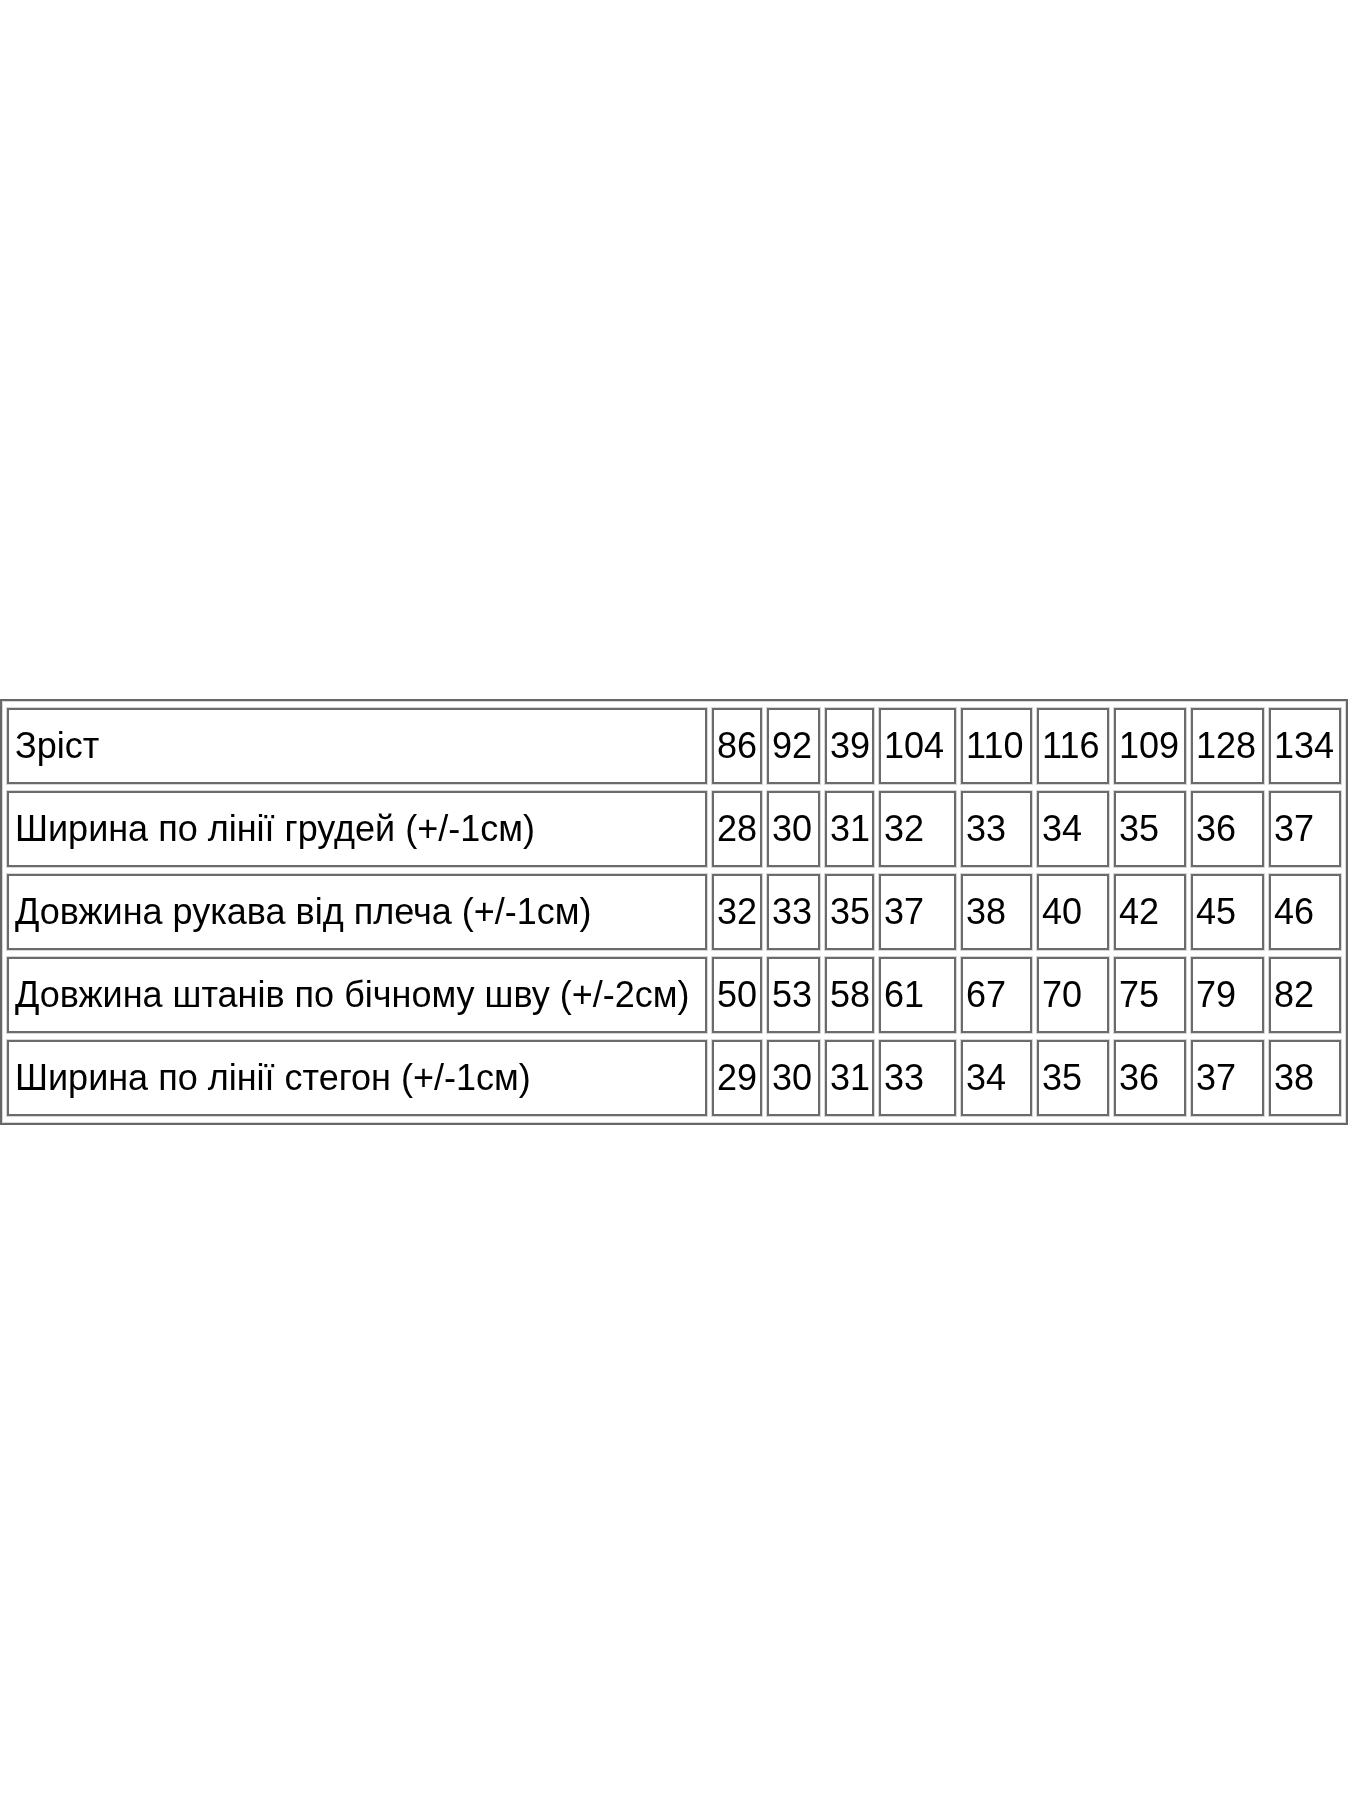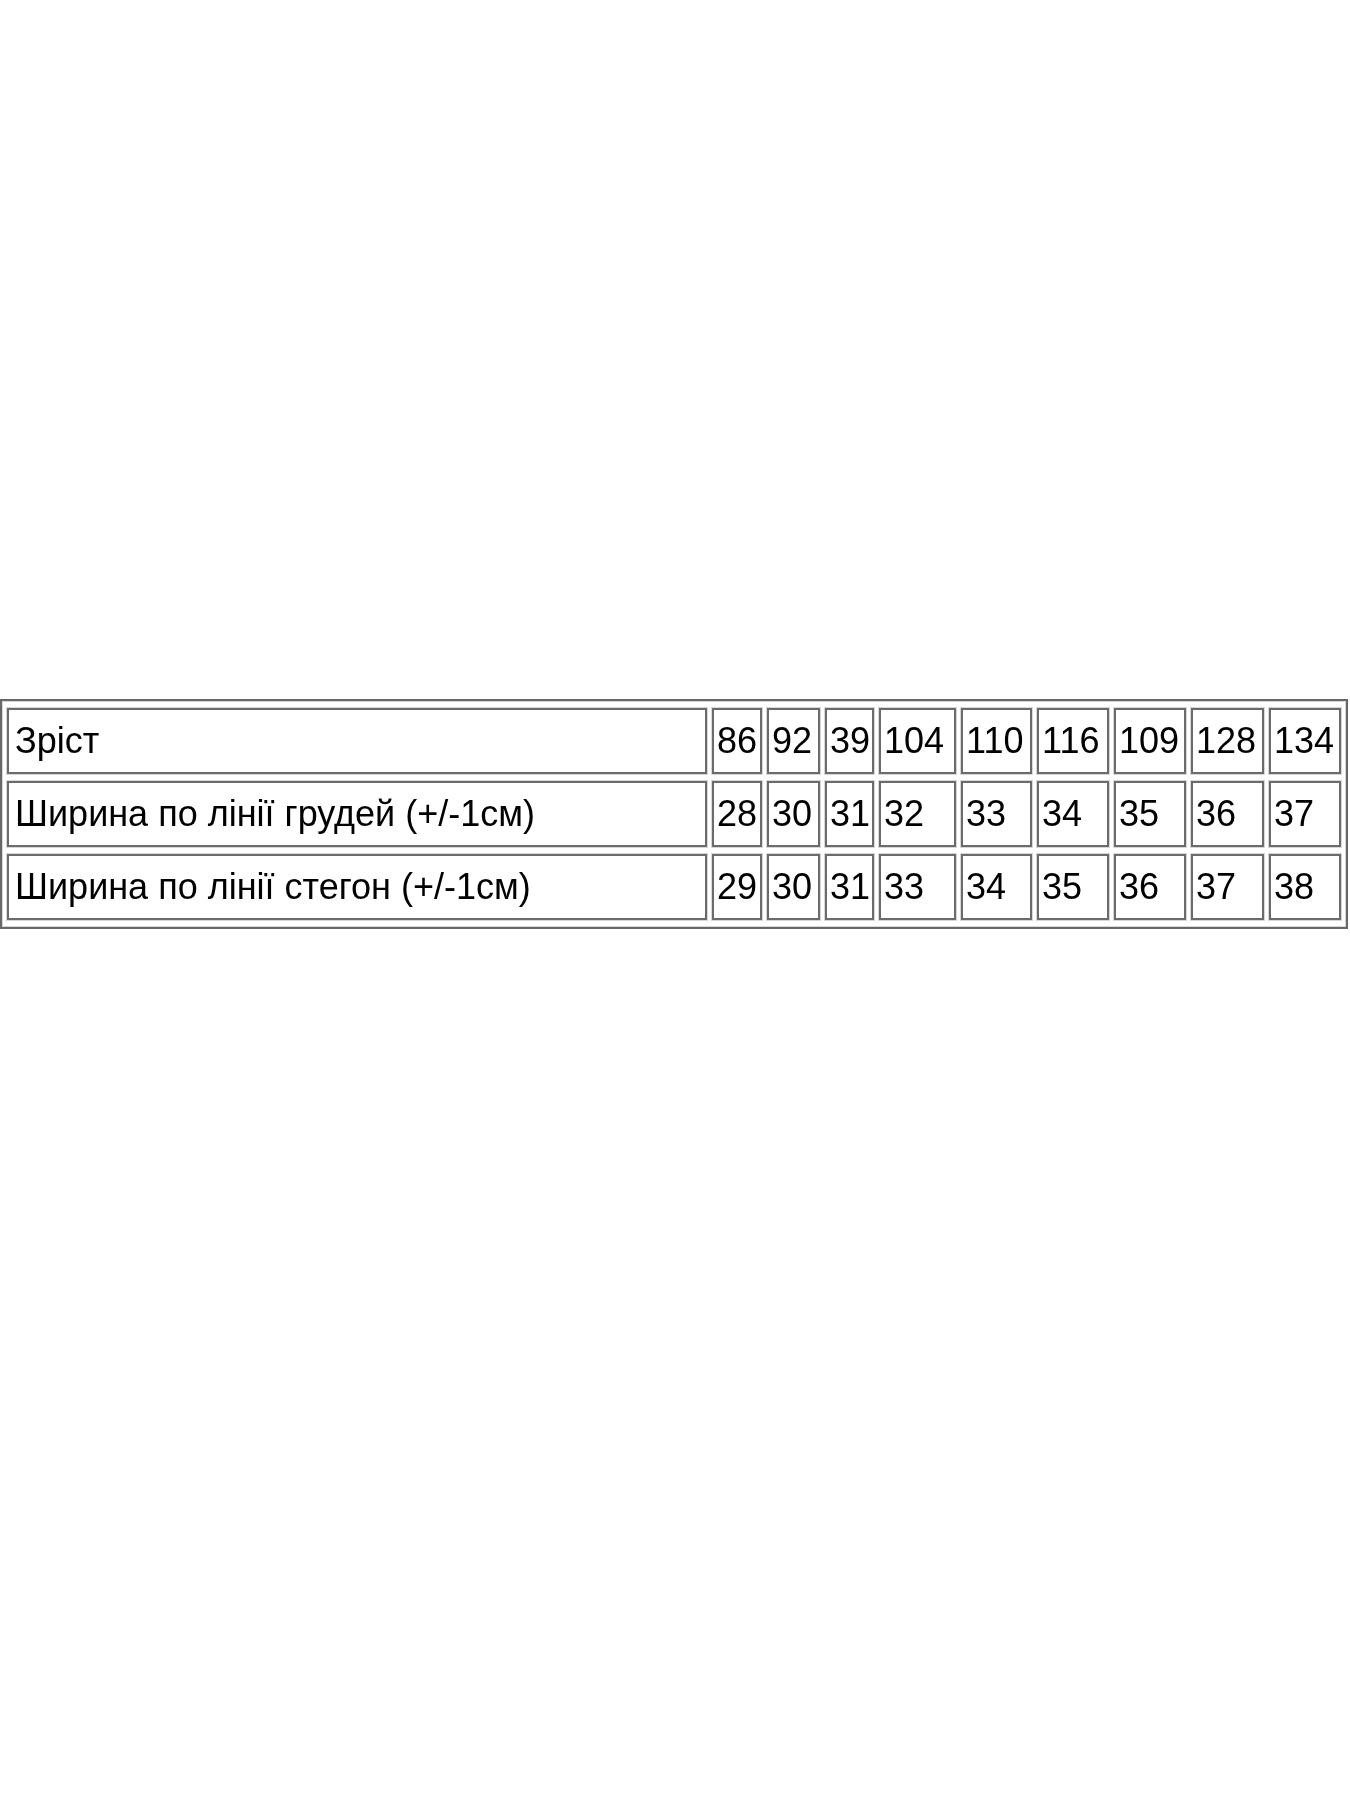--- a/index.html
+++ b/index.html
@@ -20,21 +20,21 @@
     left: 0;
     border-collapse: separate;
     border-spacing: 5px 7px;
     border: 2px solid #676767;
     box-shadow: inset 0 0 0 1px #d7d7d7;
     background: #ffffff;
     table-layout: fixed;
   }
   table.size-chart td {
     box-sizing: border-box;
-    height: 66px;
+    height: 76px;
     border: 2px solid #6b6b6b;
     box-shadow: 0 0 0 1px #d7d7d7;
     background: #ffffff;
     vertical-align: middle;
     font-size: 36px;
     line-height: 1.1;
     white-space: nowrap;
     overflow: hidden;
     padding: 0 2px 0 3px;
     text-align: left;
@@ -88,20 +88,44 @@
       <td>30</td>
       <td>31</td>
       <td>32</td>
       <td>33</td>
       <td>34</td>
       <td>35</td>
       <td>36</td>
       <td>37</td>
     </tr>
     <tr>
+      <td class="label-cell">Довжина рукава від плеча (+/-1см)</td>
+      <td>32</td>
+      <td>33</td>
+      <td>35</td>
+      <td>37</td>
+      <td>38</td>
+      <td>40</td>
+      <td>42</td>
+      <td>45</td>
+      <td>46</td>
+    </tr>
+    <tr>
+      <td class="label-cell">Довжина штанів по бічному шву (+/-2см)</td>
+      <td>50</td>
+      <td>53</td>
+      <td>58</td>
+      <td>61</td>
+      <td>67</td>
+      <td>70</td>
+      <td>75</td>
+      <td>79</td>
+      <td>82</td>
+    </tr>
+    <tr>
       <td class="label-cell">Ширина по лінії стегон (+/-1см)</td>
       <td>29</td>
       <td>30</td>
       <td>31</td>
       <td>33</td>
       <td>34</td>
       <td>35</td>
       <td>36</td>
       <td>37</td>
       <td>38</td>

